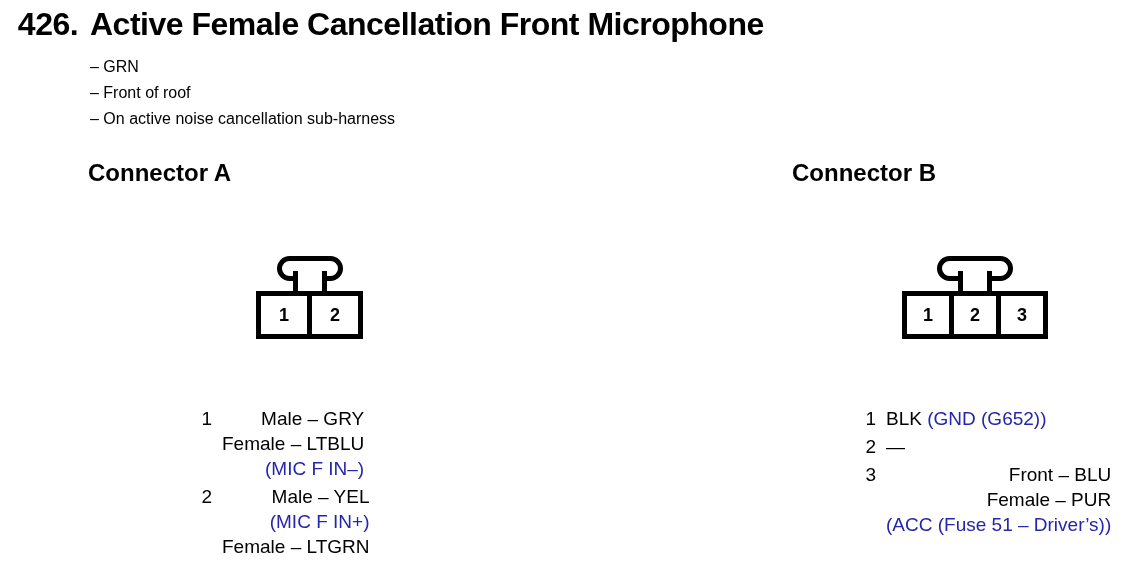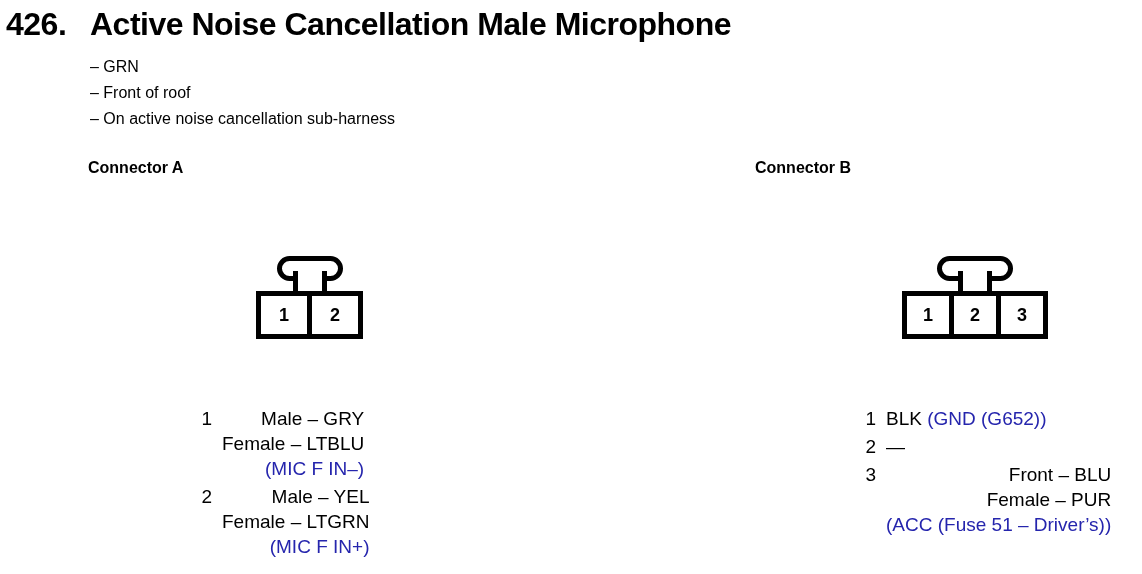--- a/index.html
+++ b/index.html
@@ -11,32 +11,33 @@
     width: 1142px; height: 574px;
     background: var(--paper);
     overflow: hidden;
   }
   
   .title-row {
     position: absolute; left: 6px; top: 6px;
     display: flex;
     font-weight: bold; font-size: 32px; letter-spacing: -0.5px;
     white-space: nowrap;
+    text-align: center;
   }
   .title-num { width: 84px; }
   
   .notes { position: absolute; left: 90px; top: 54px; font-size: 16px; }
   .note-line { line-height: 26px; white-space: pre; }
   
   .conn-heading {
     position: absolute; top: 159px;
-    font-weight: bold; font-size: 16px; white-space: nowrap;
+    font-weight: bold; font-size: 24px; white-space: nowrap;
   }
   .conn-a .conn-heading { left: 88px; }
-  .conn-b .conn-heading { left: 755px; }
+  .conn-b .conn-heading { left: 792px; }
   
   .conn-graphic { position: absolute; display: flex; flex-direction: column; align-items: center; }
   .conn-a .conn-graphic { left: 256px; top: 256px; width: 107px; }
   .conn-b .conn-graphic { left: 902px; top: 256px; width: 146px; }
   .conn-tab {
     height: 25px; border: 5px solid var(--ink); border-radius: 13px;
     background: var(--paper);
   }
   .conn-a .conn-tab { width: 66px; }
   .conn-b .conn-tab { width: 76px; }
@@ -63,21 +64,21 @@
   .pin-line { line-height: 25px; white-space: pre-wrap; text-align: right; }
   .blue { color: var(--blue); }
 </style>
 </head>
 <body>
 
 <div class="page">
 
   <div class="title-row">
     <span class="title-num">426.</span>
-    <span class="title-text">Active Noise Cancellation Male Microphone</span>
+    <span class="title-text">Active Female Cancellation Front Microphone</span>
   </div>
 
   <div class="notes">
       <div class="note-line">– GRN</div>
       <div class="note-line">– Front of roof</div>
       <div class="note-line">– On active noise cancellation sub-harness</div>
     </div>
 
   <div class="conn-a">
     <div class="conn-heading">Connector A</div>
@@ -95,22 +96,22 @@
           <div>
             <div class="pin-line"><span>Male – GRY</span></div>
             <div class="pin-line"><span>Female – LTBLU</span></div>
             <div class="pin-line"><span class="blue">(MIC F IN–)</span></div>
           </div>
         </div>
         <div class="pin-row">
           <span class="pin-num">2</span>
           <div>
             <div class="pin-line"><span>Male – YEL</span></div>
+            <div class="pin-line"><span class="blue">(MIC F IN+)</span></div>
             <div class="pin-line"><span>Female – LTGRN</span></div>
-            <div class="pin-line"><span class="blue">(MIC F IN+)</span></div>
           </div>
         </div>
       </div>
   </div>
 
   <div class="conn-b">
     <div class="conn-heading">Connector B</div>
     <div class="conn-graphic">
       <div class="conn-tab"></div>
       <div class="conn-stem"></div>

